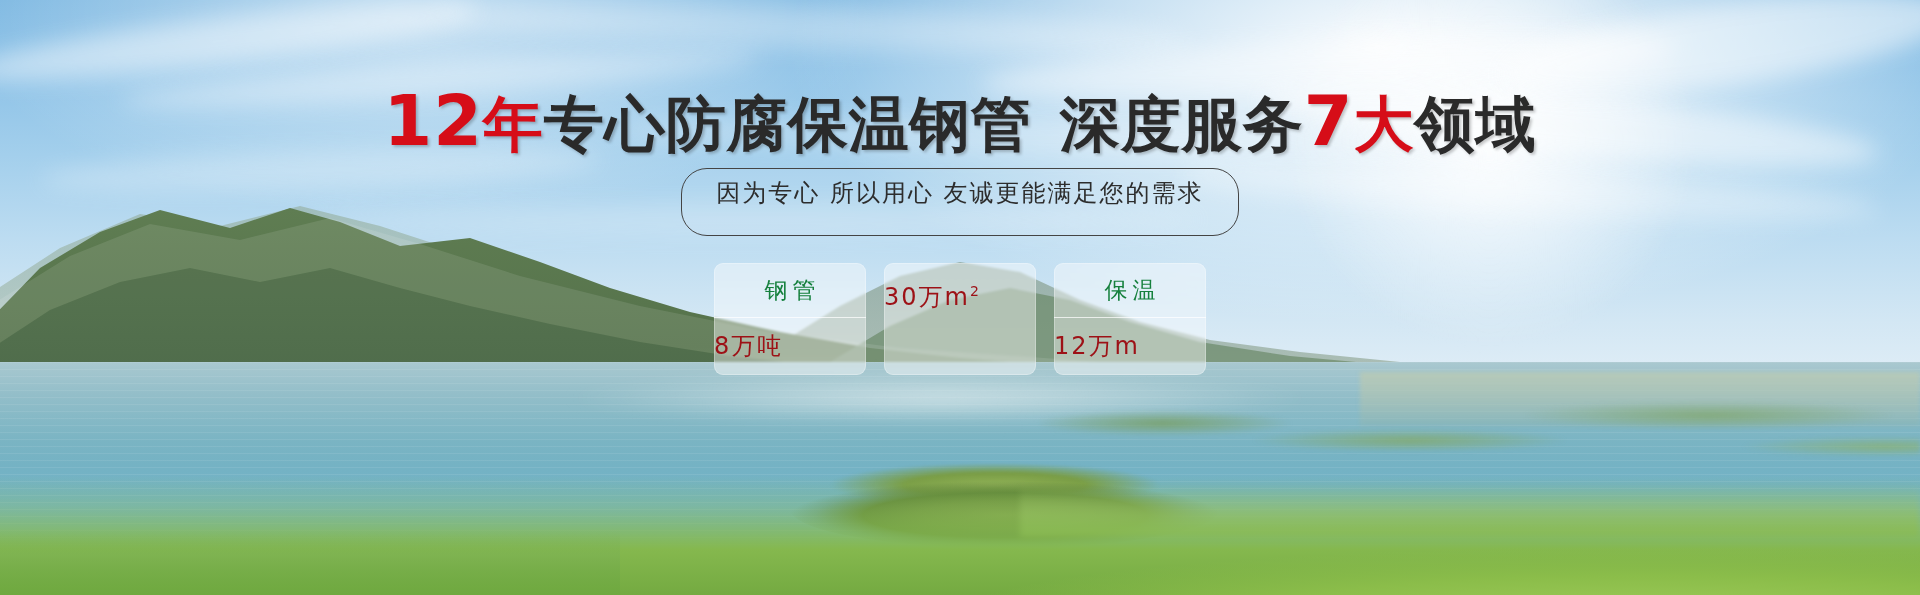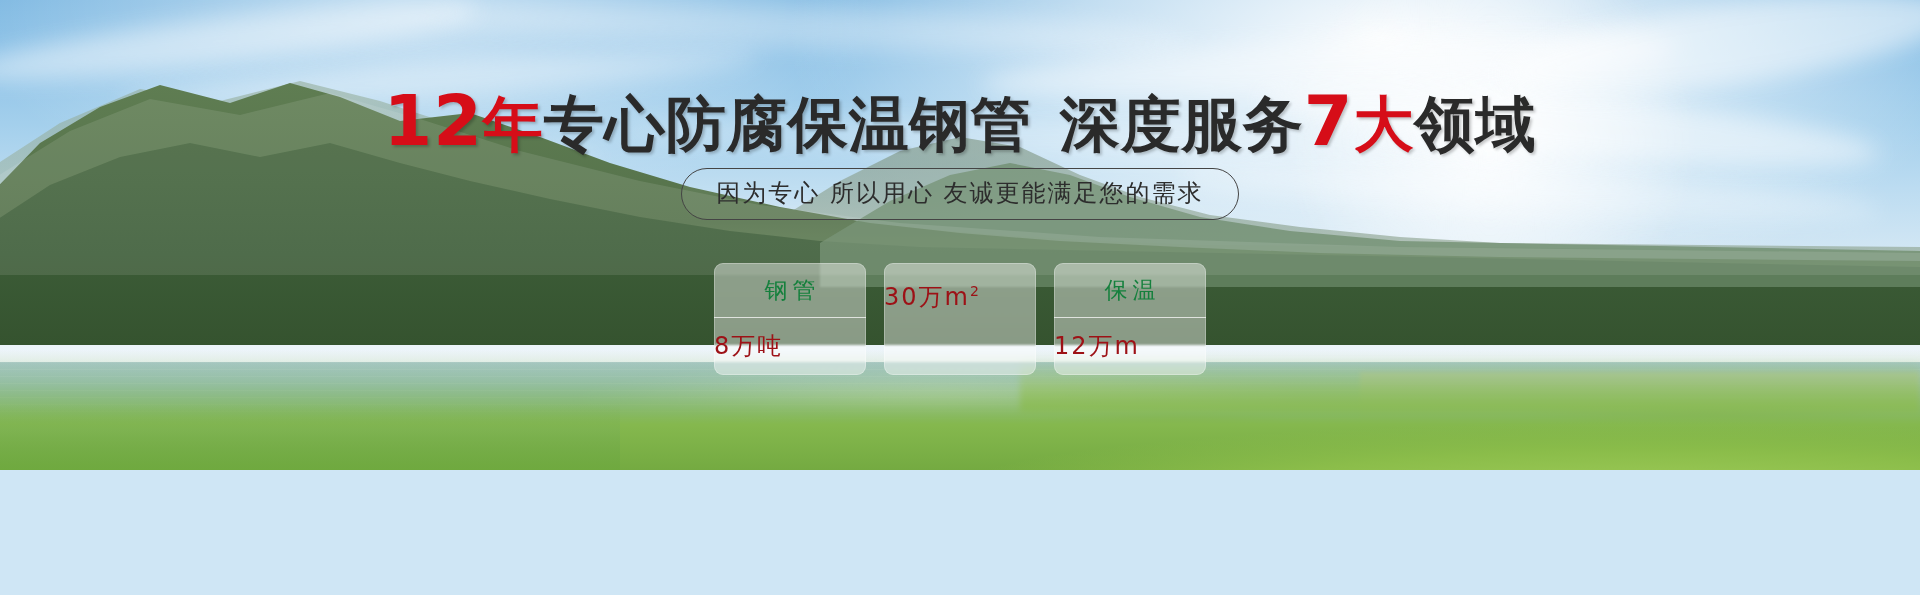--- a/index.html
+++ b/index.html
@@ -1,21 +1,21 @@
 <!DOCTYPE html>
 <html><head>
 <meta charset="utf-8">
 <title>Banner</title>
 <style>
   * { margin:0; padding:0; box-sizing:border-box; }
   html,body { width:1920px; height:595px; overflow:hidden; background:#cfe6f5; }
   body { font-family:"Liberation Sans","DejaVu Sans",sans-serif; }
 
   .banner{
-    position:relative; width:1920px; height:470px; overflow:hidden;
+    position:relative; width:1920px; height:595px; overflow:hidden;
   }
 
   
   .sky{
     position:absolute; inset:0;
     background:
       radial-gradient(ellipse 900px 420px at 72% 8%, rgba(255,255,255,0.95) 0%, rgba(255,255,255,0.55) 32%, rgba(255,255,255,0) 66%),
       radial-gradient(ellipse 700px 300px at 22% 4%, rgba(255,255,255,0.55) 0%, rgba(255,255,255,0) 65%),
       linear-gradient(180deg,
         #7fb9e2 0%,
@@ -137,21 +137,21 @@
   .hl-red{ color:#d60d18; text-shadow:2px 2px 3px rgba(0,0,0,0.22); }
   .hl-dark{ color:#2a2a2a; text-shadow:2px 2px 3px rgba(0,0,0,0.22); }
   .hl-num{ font-size:70px; }
   .hl-gap{ display:inline-block; width:28px; }
 
   .subtitle-wrap{
     position:absolute; left:0; right:0; top:168px; text-align:center;
   }
   .subtitle{
     display:inline-block;
-    padding:8px 34px 10px 34px;
+    padding:8px 34px 26px 34px;
     border:1px solid #444; border-radius:26px;
     font-size:24px; color:#2d2d2d; letter-spacing:2px;
     font-family:"DejaVu Sans","Liberation Sans",sans-serif;
     background:rgba(255,255,255,0.06);
     white-space:nowrap;
   }
 
   .cards{
     position:absolute; left:0; right:0; top:263px;
     display:flex; justify-content:center; gap:18px;

